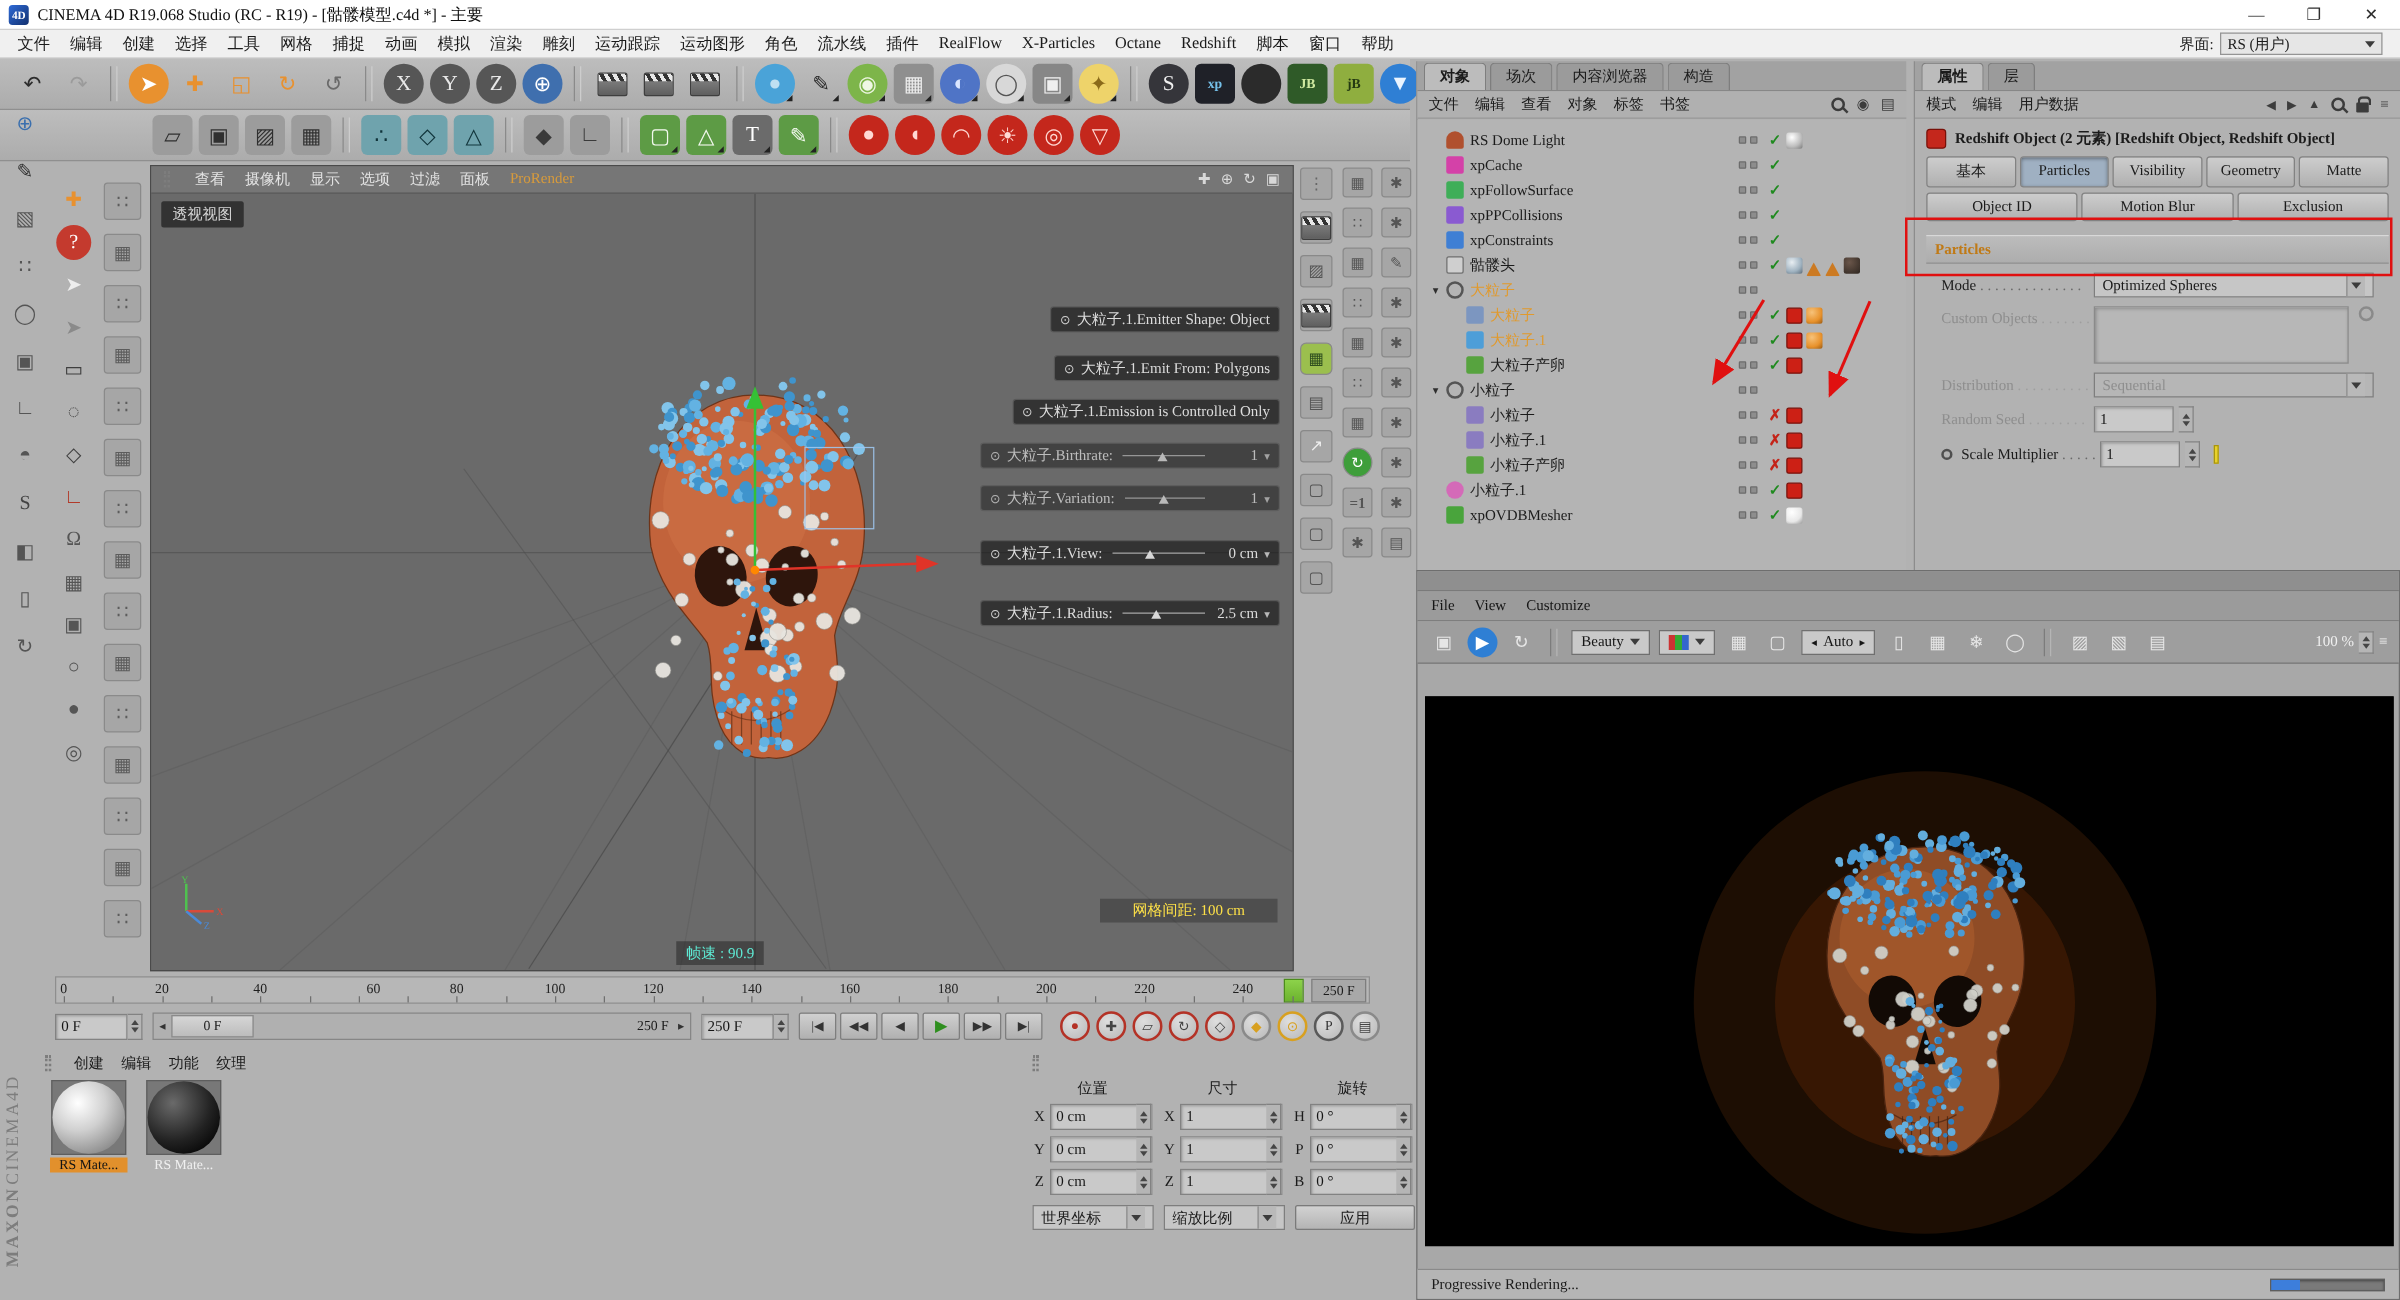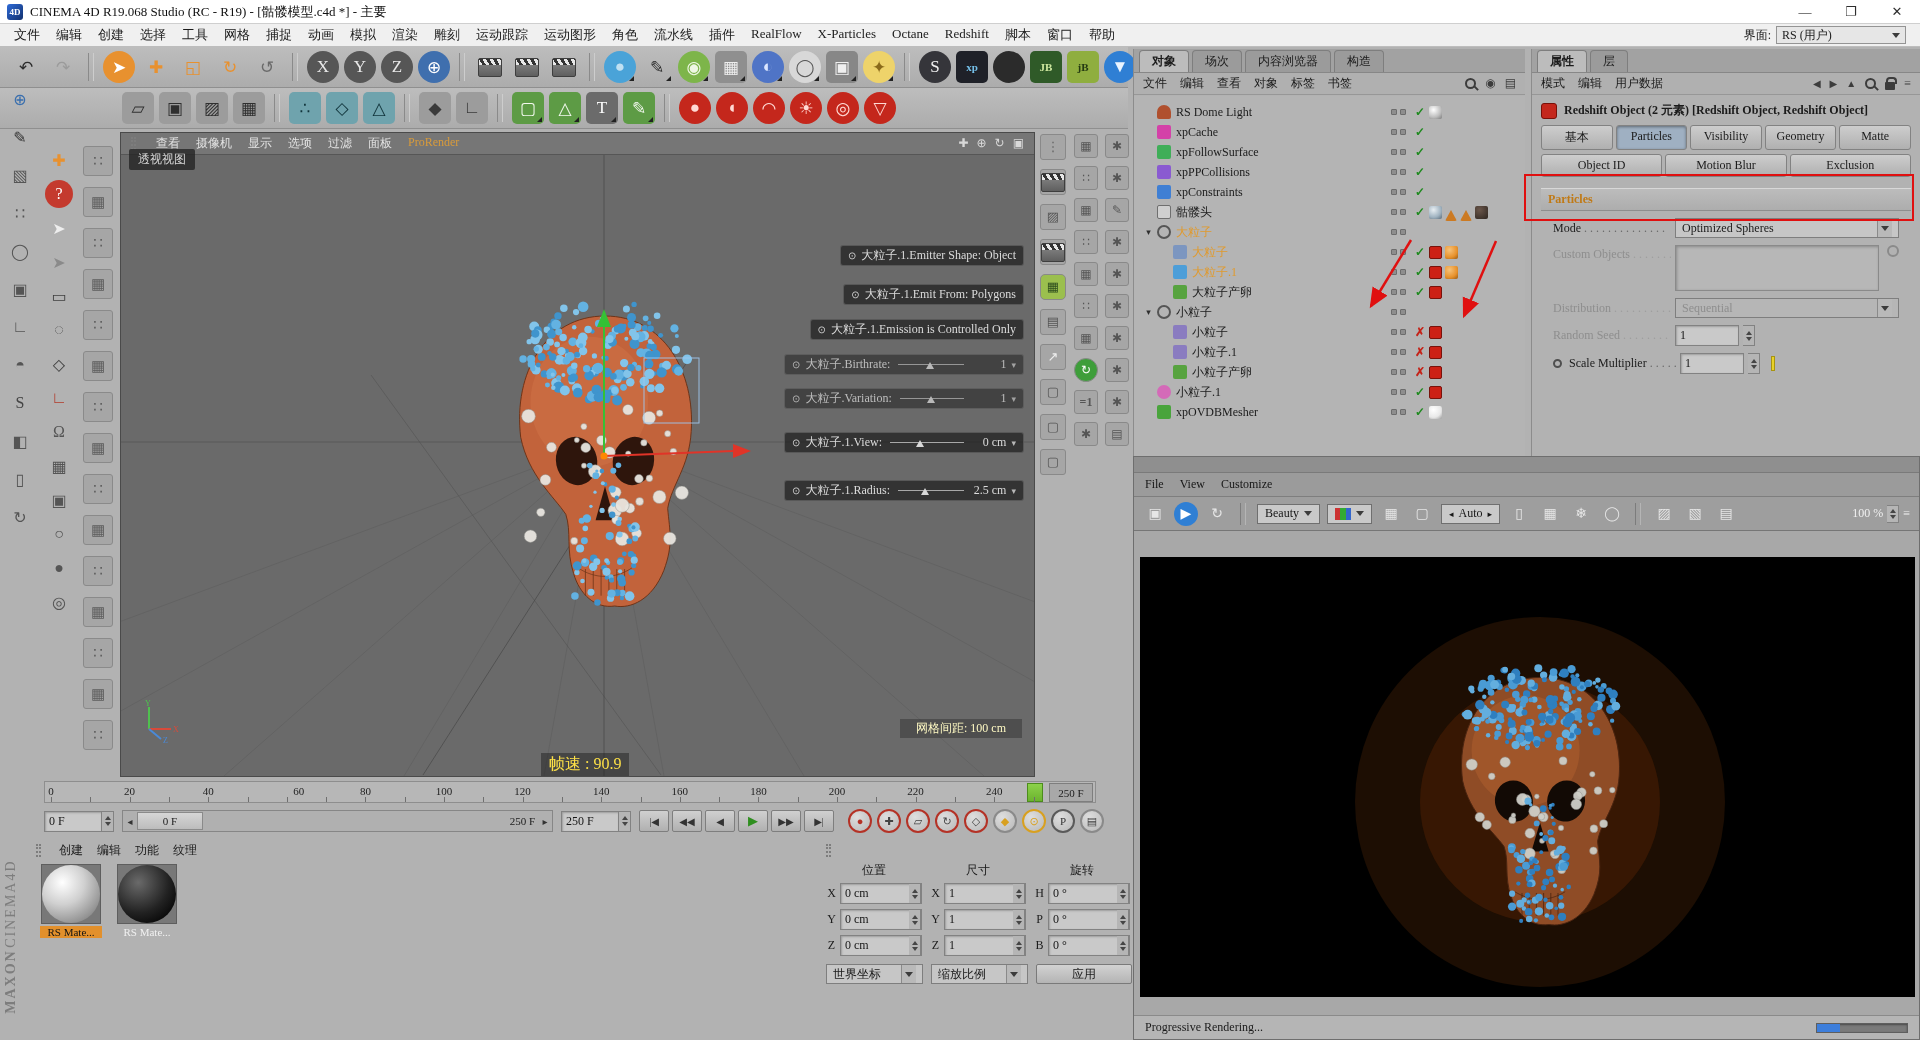--- a/index.html
+++ b/index.html
@@ -35,31 +35,31 @@
 #palB{left:42px;top:146px;width:34px;gap:6px}
 #palC{left:78px;top:146px;width:40px;gap:11px}
 #palA .ic,#palB .ic{width:30px;height:30px;font-size:16px}
 #palC .ic{width:30px;height:30px;background:#a6a6a6;border:1px solid #8a8a8a;color:#5c5c5c;font-size:15px}
 
 #vp{left:120px;top:132px;width:915px;height:645px;background:#6a6a6a;border:1px solid #4a4a4a}
 #vp-hdr{height:22px;background:#767676;display:flex;align-items:center;gap:16px;padding:0 10px;color:#e2e2e2;font-size:12px;border-bottom:1px solid #565656}
 #vp-hdr .pro{color:#d89b3b}
 #vp-hdr .vpr{margin-left:auto;display:flex;gap:8px;color:#d8d8d8;font-size:12px}
 #vp-svg{position:absolute;left:0;top:22px}
-#vp-label{position:absolute;left:8px;top:16px;background:rgba(35,35,35,.78);color:#d6d6d6;padding:2px 9px;border-radius:2px;font-size:12px}
+#vp-label{position:absolute;left:8px;top:28px;background:rgba(35,35,35,.78);color:#d6d6d6;padding:2px 9px;border-radius:2px;font-size:12px}
 .hud{position:absolute;right:10px;height:21px;background:rgba(18,18,18,.62);border:1px solid rgba(95,95,95,.85);border-radius:3px;color:#dcdcdc;font-size:12px;display:flex;align-items:center;gap:5px;padding:0 7px;white-space:nowrap}
 .hud-s{width:240px}
 .hud.dim{opacity:.72}
 .hdot{font-size:10px;color:#cfcfcf}
 .htrack{flex:1;height:0;border-top:1px solid #a8a8a8;position:relative;margin:0 3px}
 .hmk{position:absolute;top:-7px;width:0;height:0;border:4px solid transparent;border-bottom:7px solid #d8d8d8;transform:translateX(-50%)}
 .hval{min-width:34px;text-align:right}
 .hcar{font-size:9px;color:#b8b8b8}
-#vp-fps{position:absolute;left:420px;top:620px;background:rgba(25,25,25,.45);color:#fde047;padding:1px 8px;font-size:16px}
-#vp-grid{position:absolute;right:12px;top:586px;background:rgba(25,25,25,.35);color:#fef9c3;padding:1px 16px;font-size:12px}
+#vp-fps{position:absolute;left:420px;top:620px;background:rgba(25,25,25,.45);color:#5eead4;padding:1px 8px;font-size:12px}
+#vp-grid{position:absolute;right:12px;top:586px;background:rgba(25,25,25,.35);color:#fde047;padding:1px 26px;font-size:12px}
 
 #rtools{left:1038px;top:134px;display:flex;gap:6px}
 #rta{display:flex;flex-direction:column;gap:9px;width:30px;align-items:center}
 #rtb{display:grid;grid-template-columns:24px 24px;gap:8px 7px;align-content:start}
 #rta .ic{width:28px;height:26px;background:#a6a6a6;border:1px solid #898989;font-size:13px;color:#555}
 #rtb .ic{width:24px;height:24px;background:#a6a6a6;border:1px solid #898989;font-size:12px;color:#555}
 
 #ruler{left:44px;top:781px;width:1052px;height:22px;background:#b7b7b7;border:1px solid #8e8e8e;position:absolute}
 .rlb{position:absolute;top:3px;transform:translateX(-50%);font-size:11px;color:#1e1e1e}
 .rtk{position:absolute;bottom:0;width:1px;height:5px;background:#6f6f6f}

